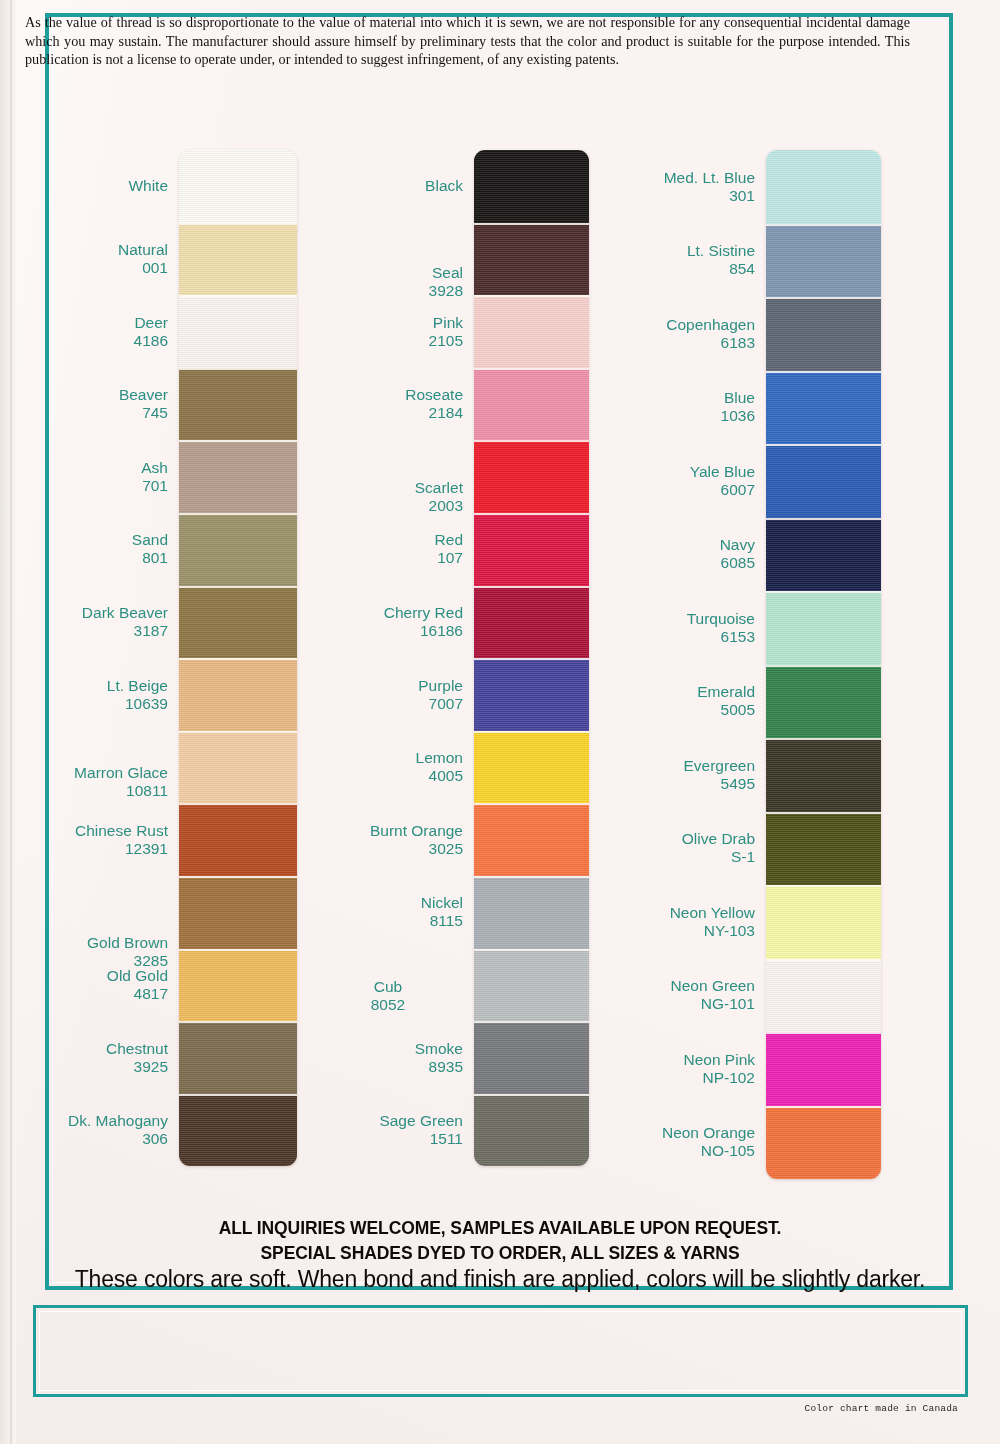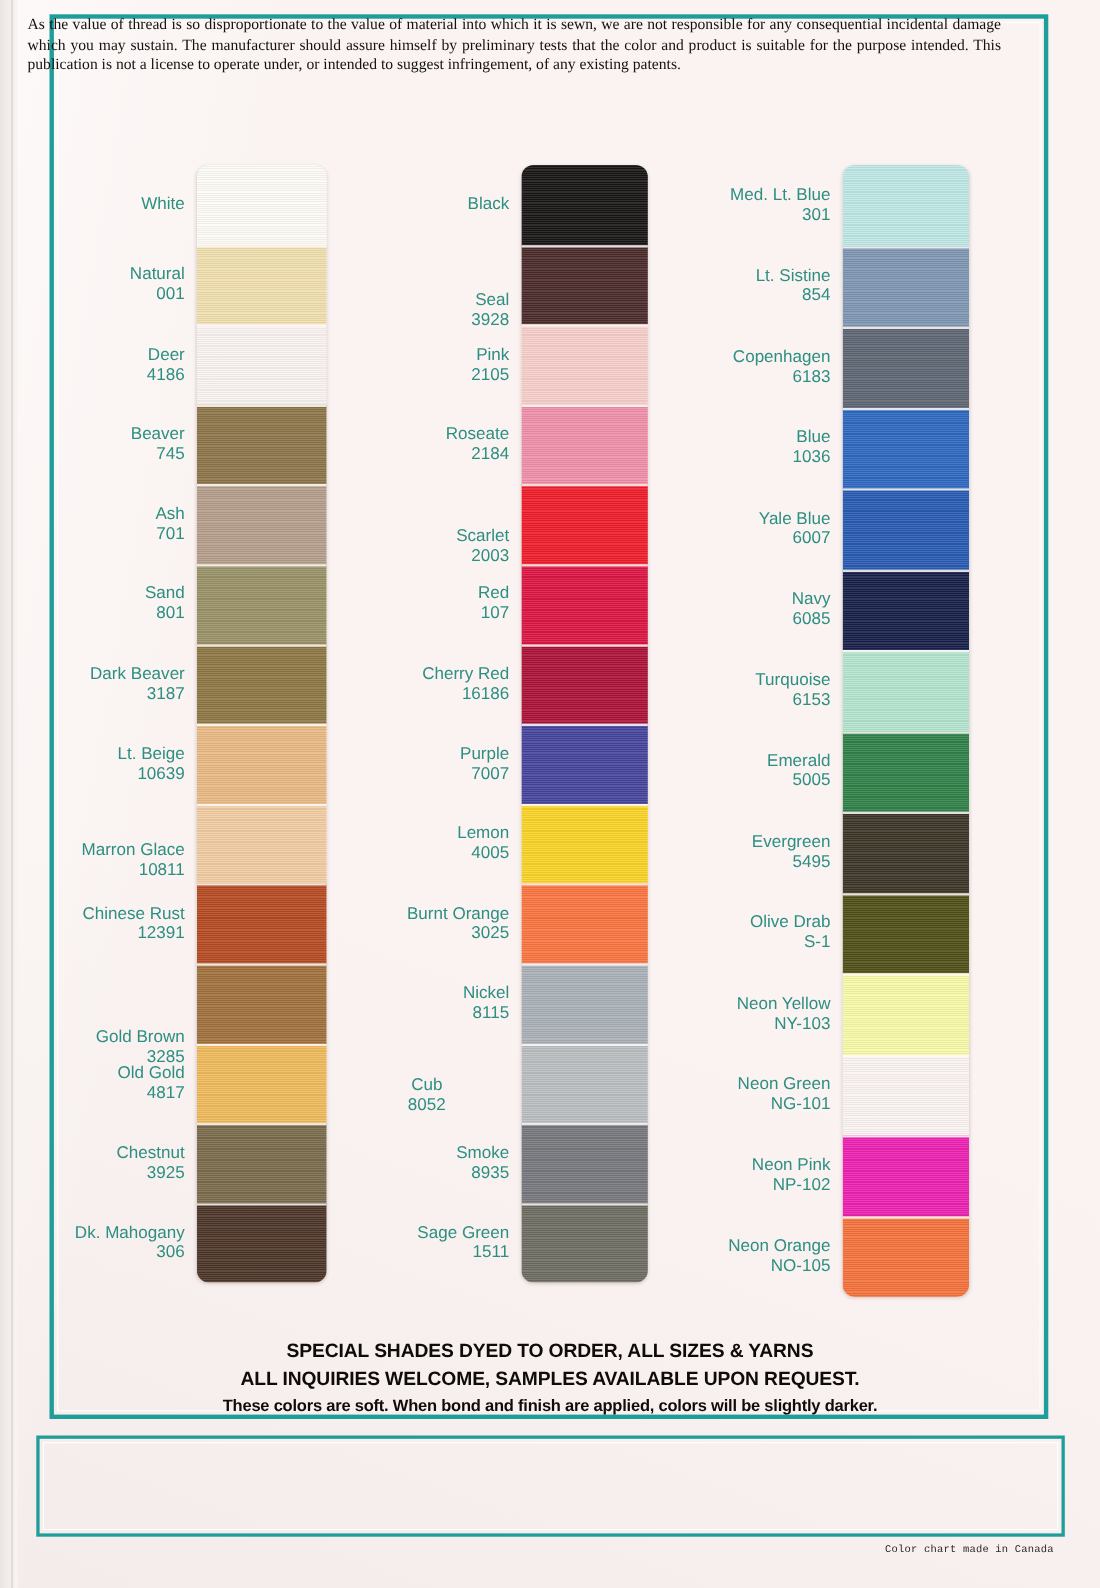--- a/index.html
+++ b/index.html
@@ -148,22 +148,22 @@
     color: #0f0b09;
     font-family: "Liberation Sans", sans-serif;
   }
   #notice-line-1, #notice-line-2 {
     font-size: 17.5px;
     font-weight: bold;
     line-height: 25px;
     letter-spacing: -0.1px;
   }
   #notice-line-3 {
-    font-size: 15px;
-    font-weight: bold;
+    font-size: 23px;
+    font-weight: normal;
     line-height: 26px;
     letter-spacing: -0.2px;
   }
 
   
   #disclaimer-frame {
     position: absolute;
     left: 33px; top: 1305px;
     width: 935px; height: 92px;
     border: 3px solid #1f9d9a;
@@ -429,22 +429,22 @@
         <div class="swatch sep" title="Evergreen 5495" style="height: 73.5px; background: rgb(59, 53, 39);"></div>
         <div class="swatch sep" title="Olive Drab S-1" style="height: 73.5px; background: rgb(79, 79, 23);"></div>
         <div class="swatch sep" title="Neon Yellow NY-103" style="height: 73.5px; background: rgb(247, 249, 167);"></div>
         <div class="swatch sep" title="Neon Green NG-101" style="height: 73.5px;"></div>
         <div class="swatch sep" title="Neon Pink NP-102" style="height: 73.5px; background: rgb(238, 34, 180);"></div>
         <div class="swatch sep" title="Neon Orange NO-105" style="height: 73.5px; background: rgb(244, 113, 59);"></div>
       </div>
     </div>
 
   <div id="notice">
+    <div id="notice-line-2">ALL INQUIRIES WELCOME, SAMPLES AVAILABLE UPON REQUEST.</div>
     <div id="notice-line-1">SPECIAL SHADES DYED TO ORDER, ALL SIZES &amp; YARNS</div>
-    <div id="notice-line-2">ALL INQUIRIES WELCOME, SAMPLES AVAILABLE UPON REQUEST.</div>
     <div id="notice-line-3">These colors are soft. When bond and finish are applied, colors will be slightly darker.</div>
   </div>
 
   <div id="disclaimer-frame" style="border-color: rgb(31, 157, 154);">
     <div id="disclaimer-frame-inner"></div>
   </div>
   <div id="disclaimer-text">As the value of thread is so disproportionate to the value of material into which it is sewn, we are not responsible for any consequential incidental damage which you may sustain. The manufacturer should assure himself by preliminary tests that the color and product is suitable for the purpose intended. This publication is not a license to operate under, or intended to suggest infringement, of any existing patents.</div>
 
   <div id="made-in">Color chart made in Canada</div>
 

